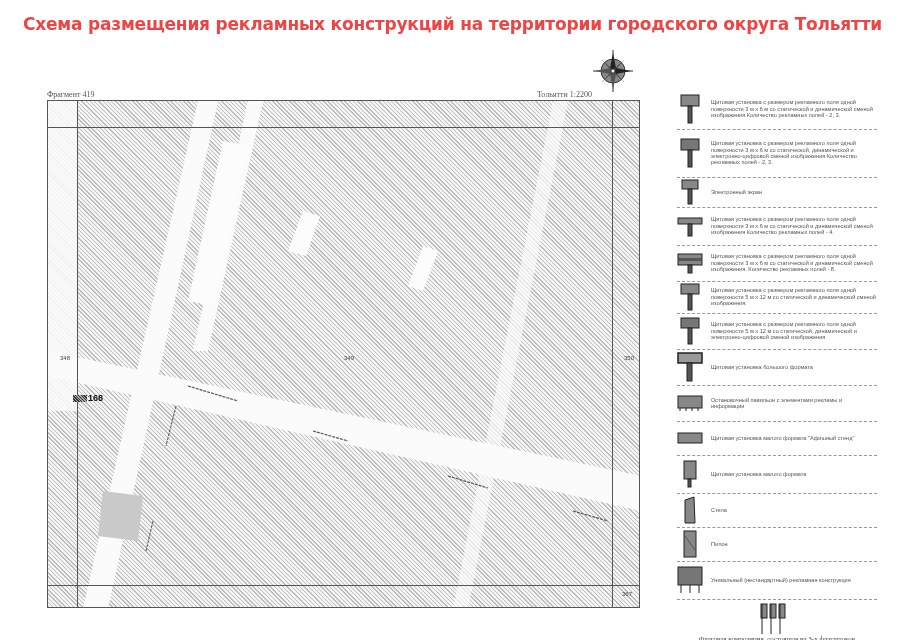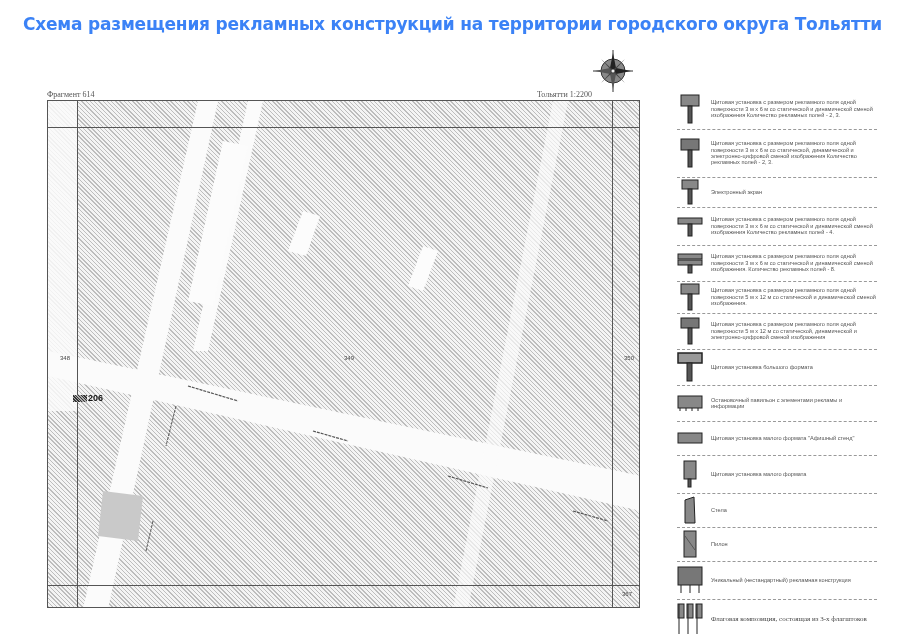--- a/index.html
+++ b/index.html
@@ -1,17 +1,17 @@
 <!DOCTYPE html>
 <html><head>
 <meta charset="utf-8">
 <style>
   html, body { margin:0; padding:0; background:#ffffff; }
   body { width:905px; height:640px; position:relative; overflow:hidden; font-family:"Liberation Sans", sans-serif; color:#222; }
-  .title { position:absolute; left:0; top:14px; width:905px; text-align:center; font-family:"DejaVu Sans", sans-serif; font-weight:bold; font-size:17px; color:#3b82f6; letter-spacing:-0.2px; }
+  .title { position:absolute; left:0; top:14px; width:905px; text-align:center; font-family:"DejaVu Sans", sans-serif; font-weight:bold; font-size:17px; color:#ef4444; letter-spacing:-0.2px; }
   .fragment-label { position:absolute; left:47px; top:90px; font-family:"Liberation Serif", serif; font-size:8px; color:#555; }
   .scale-label { position:absolute; left:537px; top:90px; font-family:"Liberation Serif", serif; font-size:8px; color:#555; }
   .compass { position:absolute; left:593px; top:50px; width:40px; height:42px; }
   .map { position:absolute; left:47px; top:100px; width:593px; height:508px; border:1px solid #555; box-sizing:border-box; overflow:hidden;
     background-color:#f4f4f4;
     background-image: repeating-linear-gradient(45deg, #bdbdbd 0 1px, transparent 1px 3px);
   }
   .map svg { position:absolute; left:0; top:0; }
   .grid-line-v { position:absolute; top:0; bottom:0; width:0; border-left:1px solid #555; }
   .grid-line-h { position:absolute; left:0; right:0; height:0; border-top:1px solid #555; }
@@ -22,21 +22,21 @@
   .legend-item { display:flex; align-items:center; border-bottom:1px dashed #999; padding:3px 0 4px 0; box-sizing:border-box; }
   .legend-icon { width:26px; flex:0 0 26px; display:flex; justify-content:center; align-items:center; margin-right:8px; }
   .legend-text { font-size:5.6px; line-height:6.4px; color:#555; }
   .legend-text.serif { font-family:"Liberation Serif", serif; font-size:7px; line-height:8px; color:#444; }
 </style>
 </head>
 <body>
 
 <div class="title">Схема размещения рекламных конструкций на территории городского округа Тольятти</div>
 
-<div class="fragment-label">Фрагмент 614</div>
+<div class="fragment-label">Фрагмент 419</div>
 <div class="scale-label">Тольятти 1:2200</div>
 
 <div class="compass">
   <svg width="40" height="42" viewBox="0 0 40 42">
     <line x1="20" y1="0" x2="20" y2="42" stroke="#333" stroke-width="1"></line>
     <line x1="0" y1="21" x2="40" y2="21" stroke="#333" stroke-width="1"></line>
     <circle cx="20" cy="21" r="12" fill="#888" stroke="#333" stroke-width="1"></circle>
     <polygon points="20,3 23,18 20,21 17,18" fill="#222"></polygon>
     <polygon points="20,39 23,24 20,21 17,24" fill="#555"></polygon>
     <polygon points="2,21 17,18 20,21 17,24" fill="#555"></polygon>
@@ -79,21 +79,21 @@
   <div class="grid-line-v" style="left:564px;"></div>
   <div class="grid-line-h" style="top:26px;"></div>
   <div class="grid-line-h" style="top:484px;"></div>
 
   <div class="map-label" style="left:12px; top:254px;">348</div>
   <div class="map-label" style="left:296px; top:254px;">349</div>
   <div class="map-label" style="left:576px; top:254px;">350</div>
   <div class="map-label" style="left:574px; top:490px;">367</div>
 
   <div class="marker-284">
-    <span class="box"></span><span>206</span>
+    <span class="box"></span><span>168</span>
   </div>
 </div>
 
 <div class="legend">
   <div class="legend-item" style="height:40px;">
     <div class="legend-icon">
         <svg width="22" height="30">
           <rect x="2" y="1" width="18" height="11" fill="#888" stroke="#222"></rect>
           <rect x="9" y="12" width="4" height="17" fill="#555" stroke="#222"></rect>
         </svg>
@@ -214,21 +214,21 @@
     <div class="legend-icon">
         <svg width="26" height="28">
           <rect x="1" y="1" width="24" height="18" fill="#777" stroke="#222"></rect>
           <line x1="4" y1="19" x2="4" y2="27" stroke="#222"></line>
           <line x1="13" y1="19" x2="13" y2="27" stroke="#222"></line>
           <line x1="22" y1="19" x2="22" y2="27" stroke="#222"></line>
         </svg>
       </div>
     <div class="legend-text">Уникальный (нестандартный) рекламная конструкция</div>
   </div>
-  <div class="legend-item" style="height:38px; border-bottom:none;">
+  <div class="legend-item" style="height:38px; border-bottom:none;flex-direction:column;">
     <div class="legend-icon">
         <svg width="26" height="32">
           <rect x="1" y="1" width="6" height="14" fill="#888" stroke="#222"></rect>
           <rect x="10" y="1" width="6" height="14" fill="#888" stroke="#222"></rect>
           <rect x="19" y="1" width="6" height="14" fill="#888" stroke="#222"></rect>
           <line x1="2" y1="1" x2="2" y2="31" stroke="#222"></line>
           <line x1="11" y1="1" x2="11" y2="31" stroke="#222"></line>
           <line x1="20" y1="1" x2="20" y2="31" stroke="#222"></line>
         </svg>
       </div>

